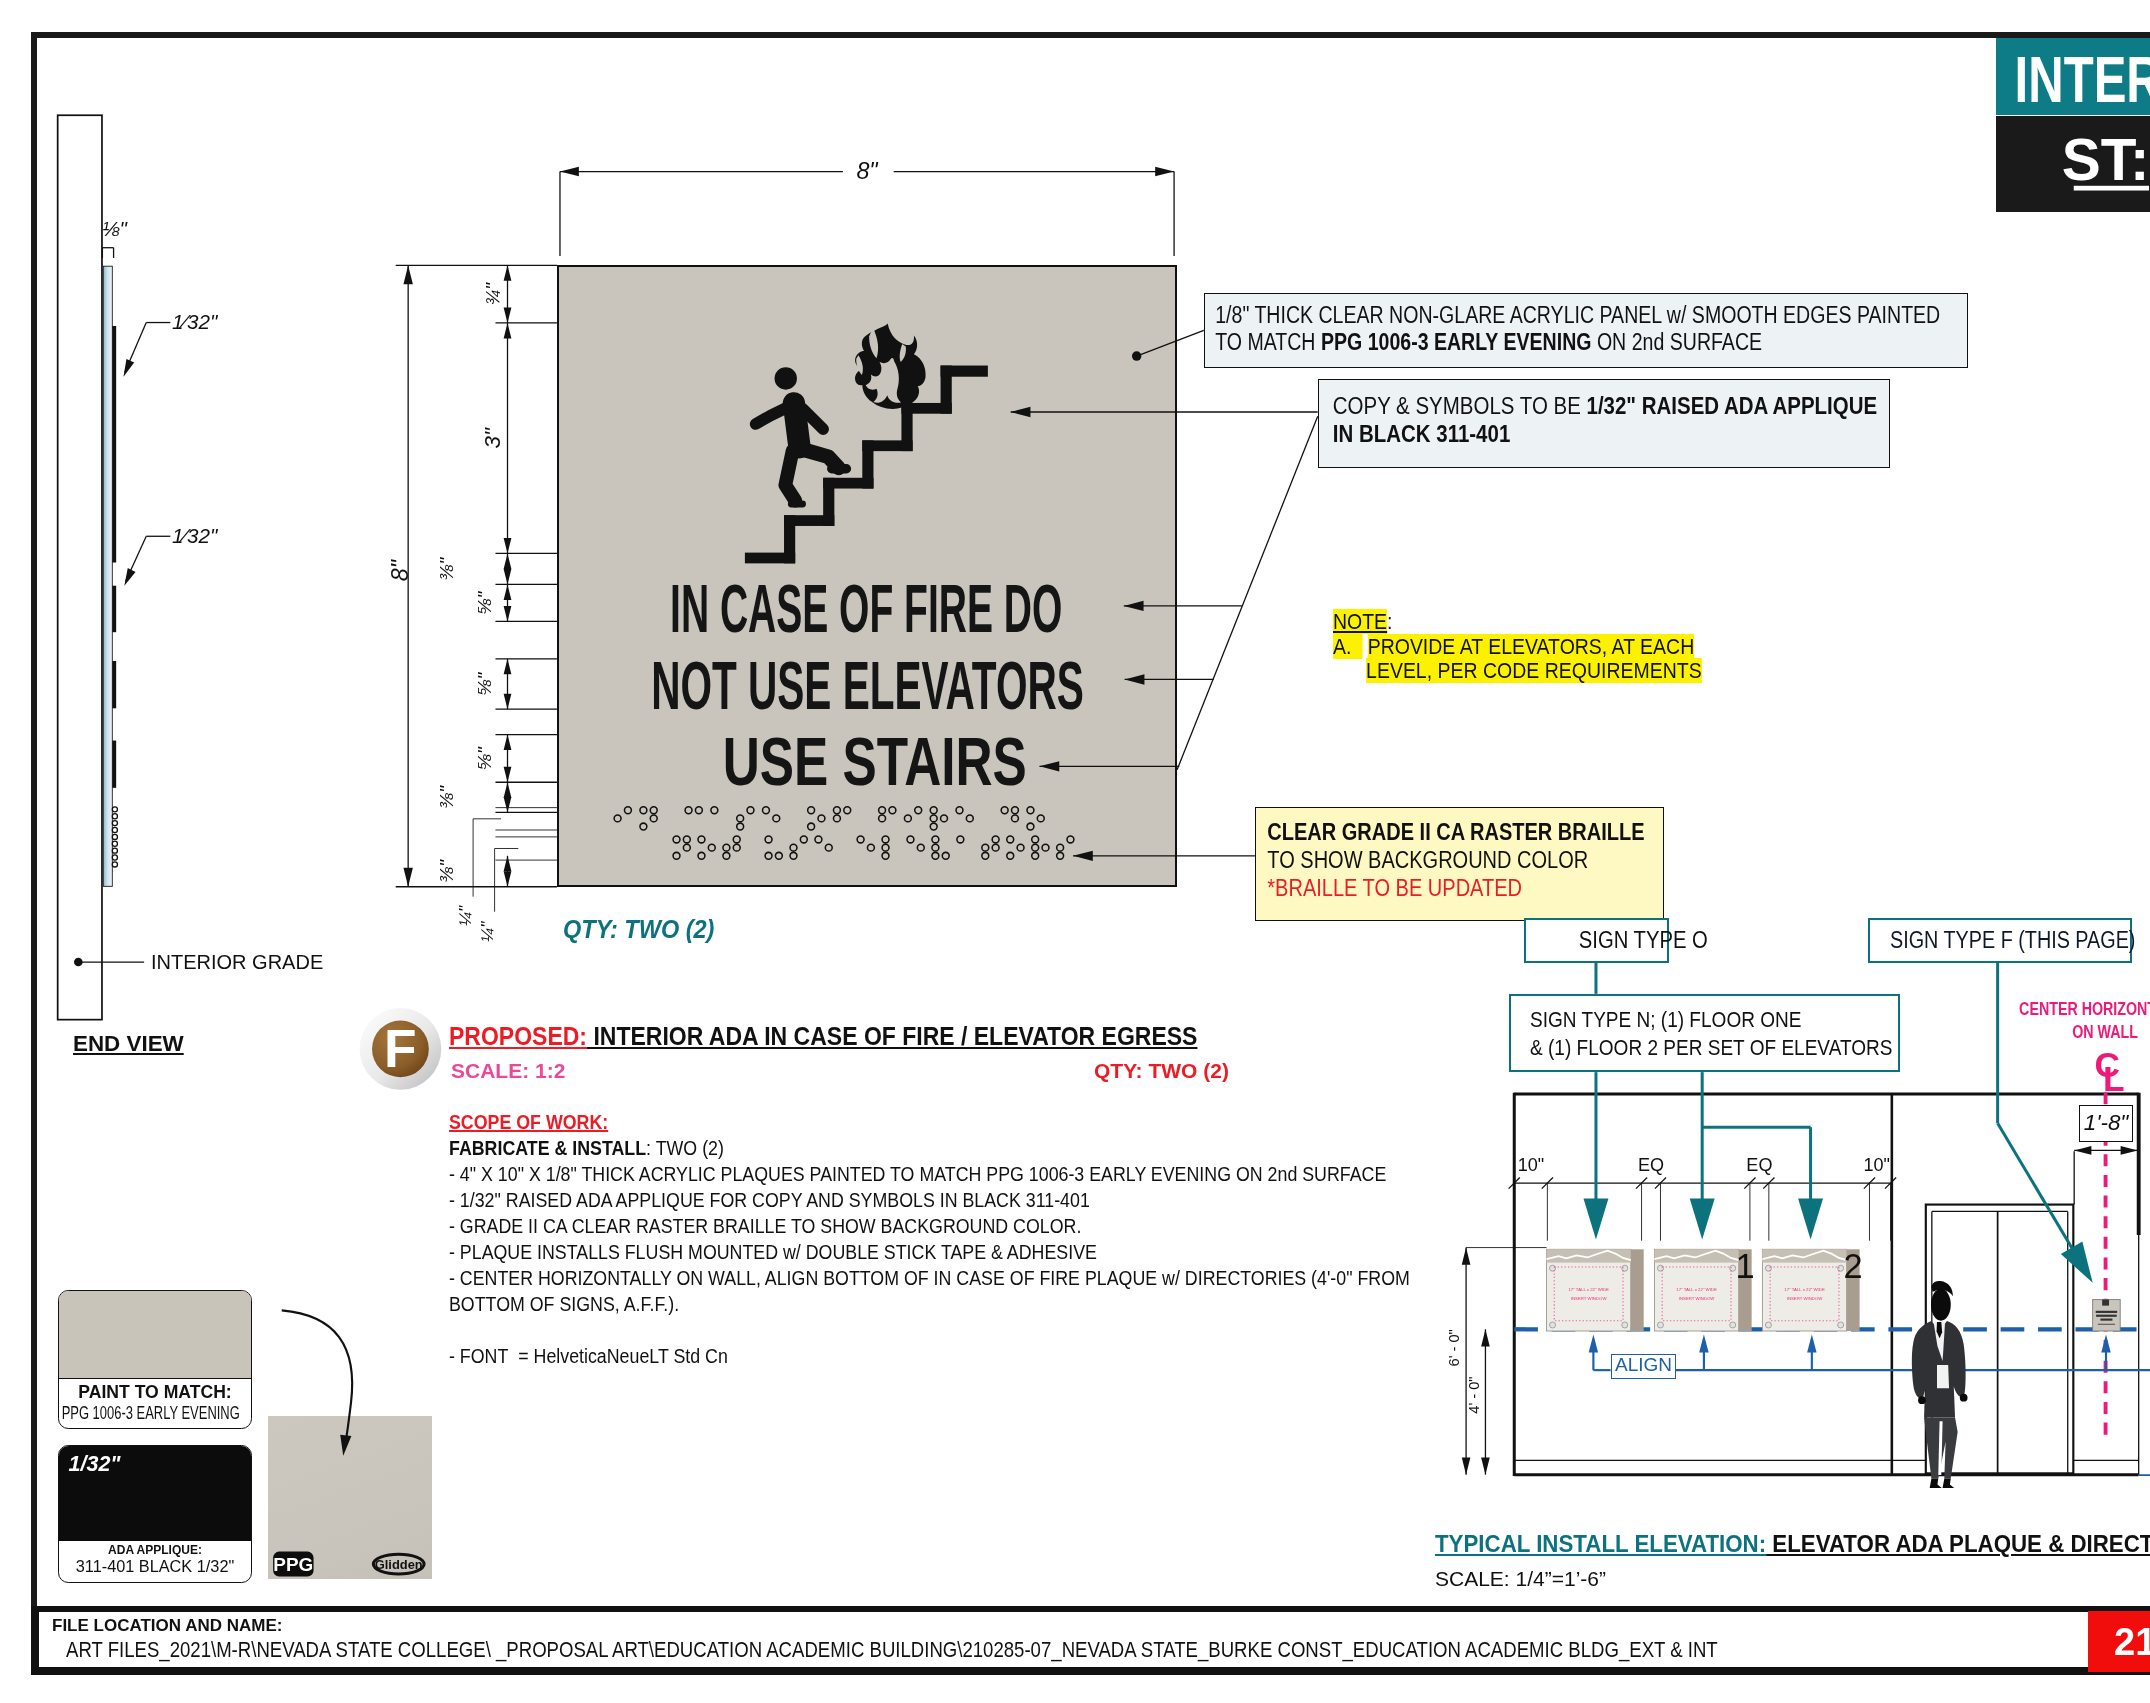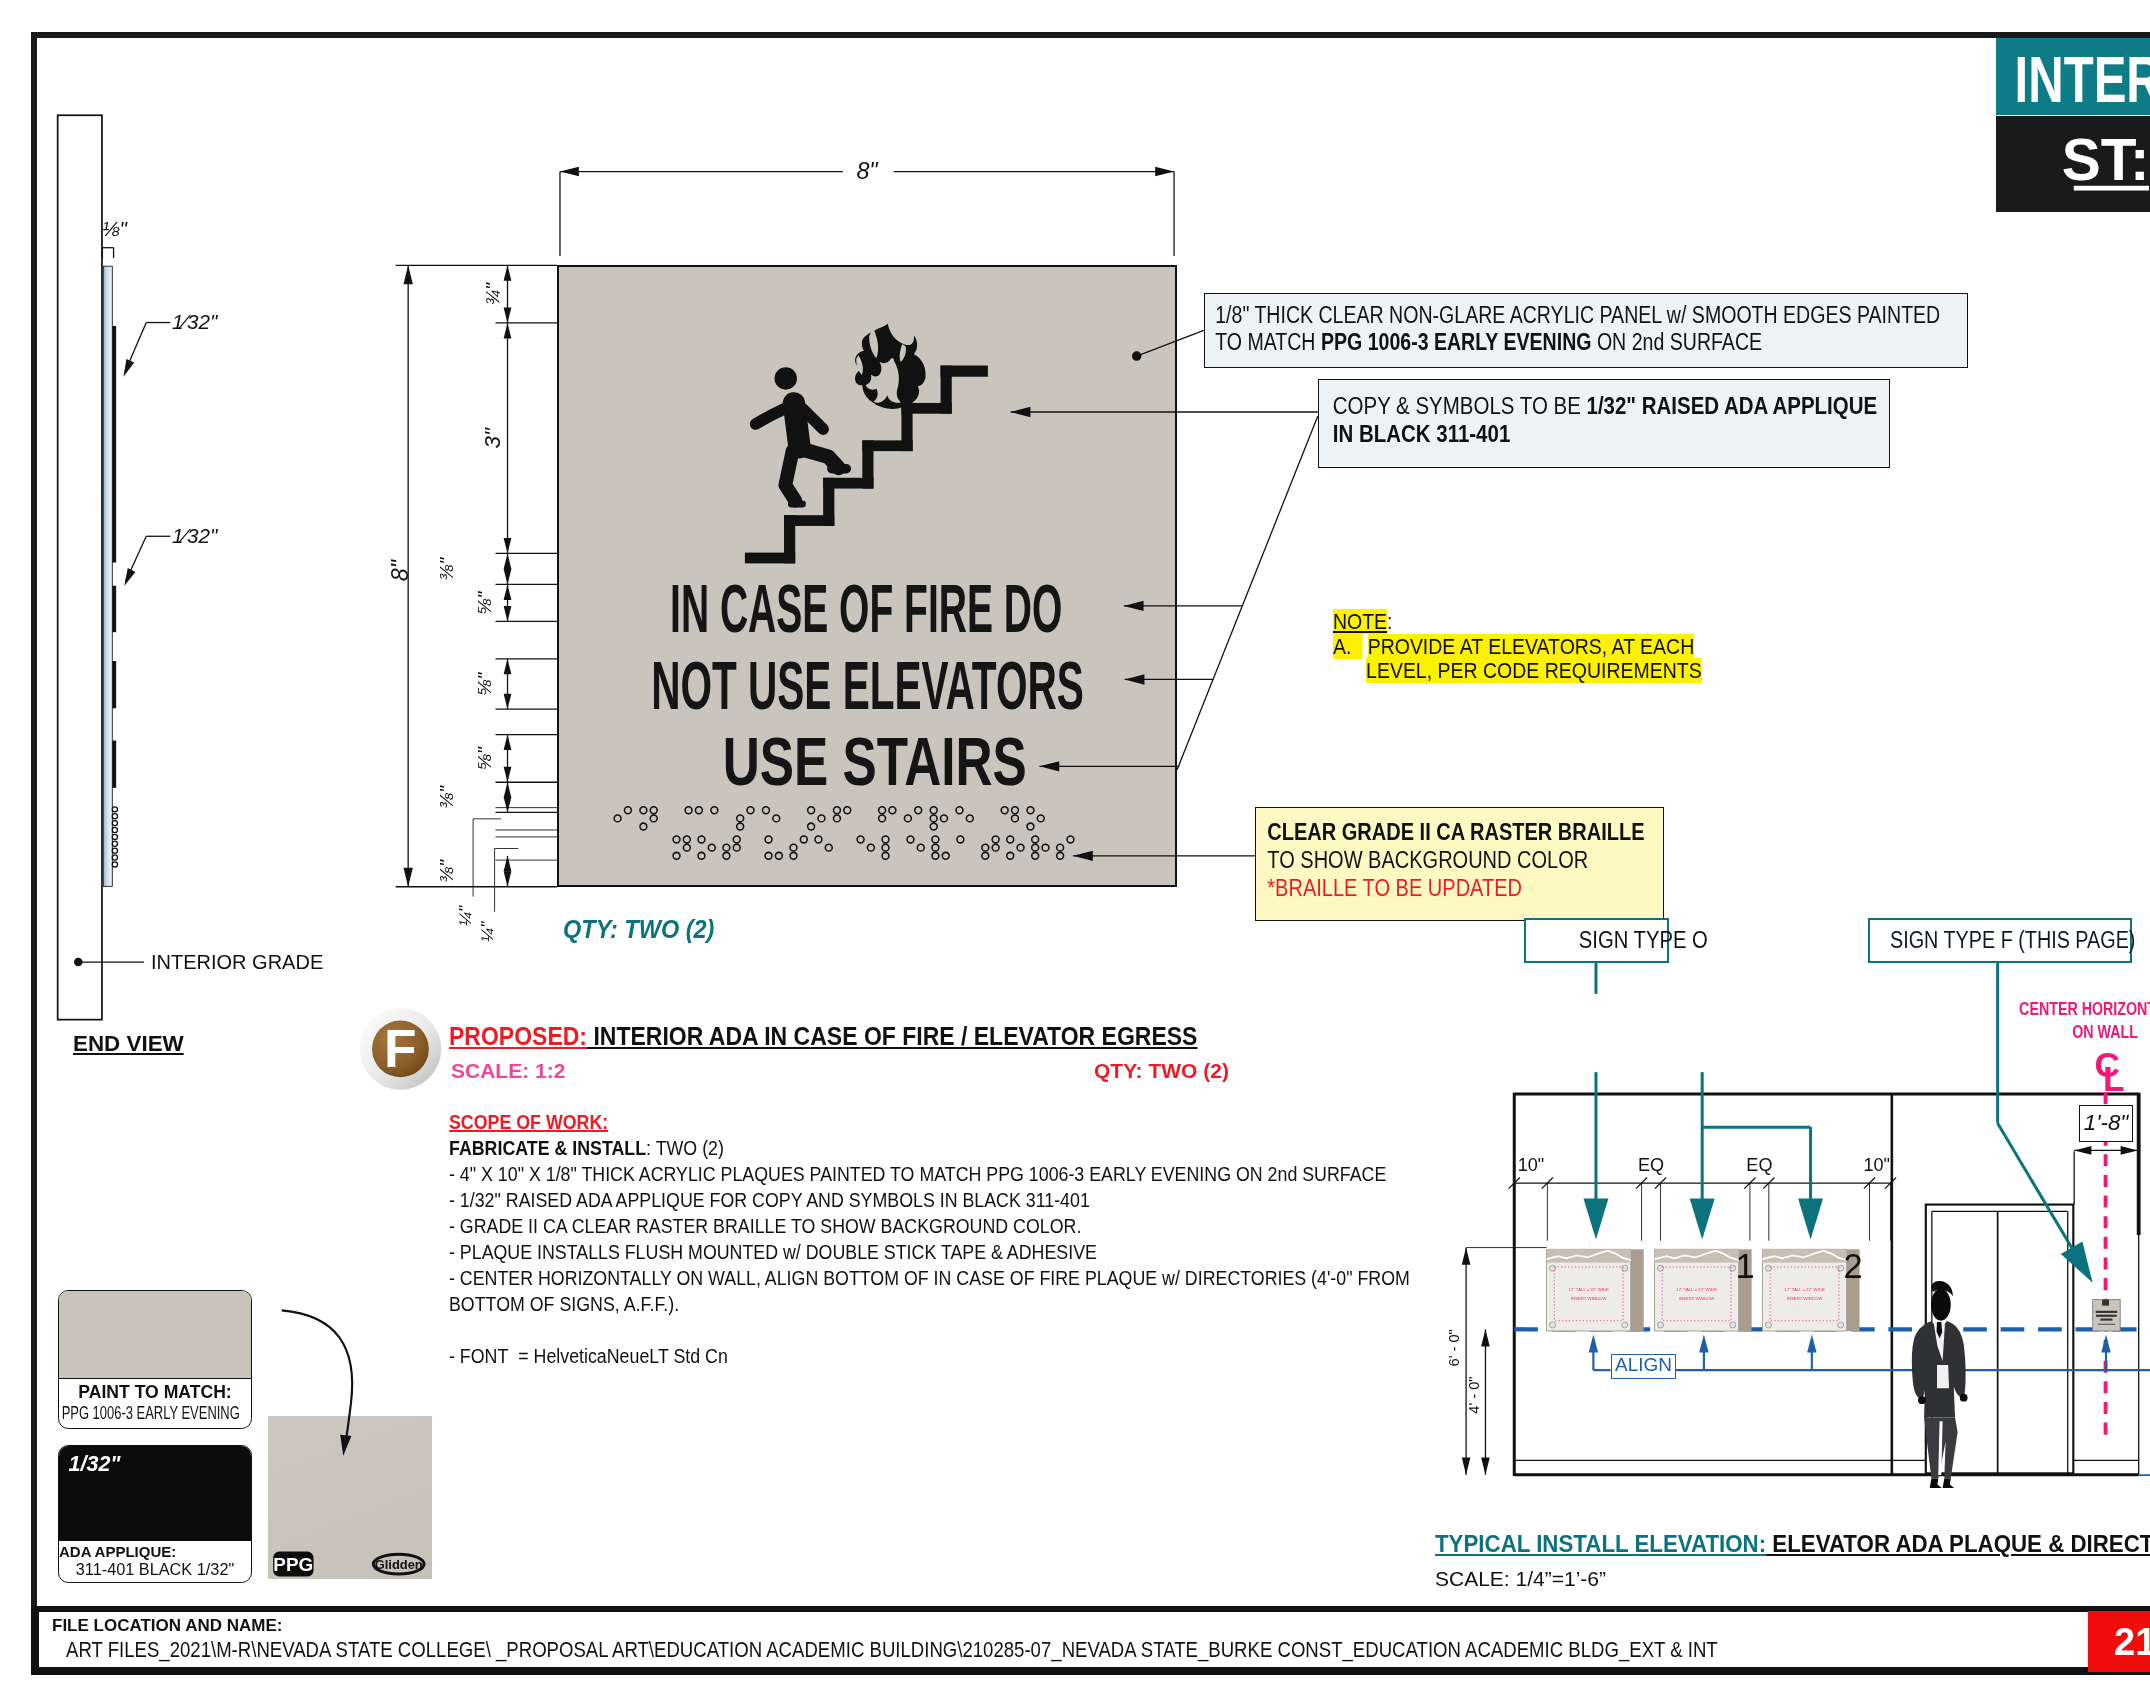--- a/index.html
+++ b/index.html
@@ -81,33 +81,36 @@
 </div>
 
 <div class="abs" style="left:58px;top:1290px;width:194px;height:139px;border:1.7px solid #111;border-radius:10.3px;overflow:hidden;box-sizing:border-box;background:#fff;">
 <div style="width:100%;height:87px;background:#c8c4ba;border-bottom:1.3px solid #111;"></div>
 <div class="b" style="text-align:center;font-size:17.6px;margin-top:3.4px;color:#111;">PAINT TO MATCH:</div>
 <div style="text-align:center;font-size:18px;color:#111;"><span class="cxc" style="transform:scaleX(0.72);margin-left:-32px;">PPG 1006-3 EARLY EVENING</span></div>
 </div>
 
 <div class="abs" style="left:58px;top:1445px;width:194px;height:138px;border:1.7px solid #111;border-radius:10.3px;overflow:hidden;box-sizing:border-box;background:#fff;">
 <div style="width:100%;height:95px;background:#0c0c0c;"><span class="b i" style="color:#fff;font-size:21.5px;margin:6px 0 0 9.5px;display:inline-block;">1/32"</span></div>
-<div class="b" style="text-align:left;font-size:15px;margin-top:2.2px;color:#111;">ADA APPLIQUE:</div>
+<div class="b" style="text-align:center;font-size:12px;margin-top:2.2px;color:#111;">ADA APPLIQUE:</div>
 <div style="text-align:center;font-size:16.3px;color:#111;">311-401 BLACK 1/32"</div>
 </div>
 
 <div class="abs" style="left:268px;top:1416px;width:164px;height:163px;background:linear-gradient(160deg,#ccc8c0 0%,#c9c5bd 60%,#c5c1b9 100%);"></div>
 
 <div class="abs cx" style="left:1435px;top:1530px;font-size:24.5px;transform:scaleX(0.91);"><span class="b teal" style="text-decoration:underline;">TYPICAL INSTALL ELEVATION:</span><b style="color:#111;text-decoration:underline;"> ELEVATOR ADA PLAQUE &amp; DIRECTORIES</b></div>
 <div class="abs" style="left:1435px;top:1567px;font-size:21px;color:#111;">SCALE: 1/4”=1’-6”</div>
 
 <div class="abs z8" style="left:1524px;top:918px;width:145px;height:45px;border:2.2px solid #0c737e;box-sizing:border-box;background:#fff;font-size:23px;color:#111;text-align:center;line-height:40px;padding-left:44px;"><span class="cxc" style="transform:scaleX(0.88);">SIGN TYPE O</span></div>
 
 <div class="abs z8" style="left:1868px;top:918px;width:264px;height:45px;border:2.2px solid #0c737e;box-sizing:border-box;background:#fff;font-size:23px;color:#0f172a;text-align:center;line-height:40px;"><span class="cxc" style="transform:scaleX(0.86);">SIGN TYPE F (THIS PAGE)</span></div>
 
+<div class="abs z8" style="left:1509px;top:994px;width:391px;height:78px;border:2.2px solid #0c737e;box-sizing:border-box;background:#fff;font-size:22.4px;color:#111;">
+<div class="cx" style="padding:10.3px 0 0 22.4px;line-height:28px;transform:scaleX(0.85);">SIGN TYPE N; (1) FLOOR ONE<br>&amp; (1) FLOOR 2 PER SET OF ELEVATORS</div>
+</div>
 
 <div class="abs b pink" style="left:1976px;top:997px;width:258px;text-align:center;font-size:19px;line-height:23px;white-space:nowrap;transform:scaleX(0.75);transform-origin:50% 0;">CENTER HORIZONTALLY<br>ON WALL</div>
 
 <div class="abs i z8" style="left:2079px;top:1105px;width:54px;height:37px;border:1.7px solid #111;box-sizing:border-box;background:#fff;text-align:center;font-size:22.4px;line-height:34px;color:#111;">1'-8"</div>
 
 <div class="abs blue z8" style="left:1611px;top:1354px;width:65px;height:24.5px;border:1.7px solid #1d5fa9;box-sizing:border-box;background:#fff;text-align:center;font-size:19px;line-height:20.6px;">ALIGN</div>
 
 <div class="abs b" style="left:73px;top:1031px;font-size:22.4px;color:#111;text-decoration:underline;">END VIEW</div>
 
 <div class="abs" style="left:151px;top:951px;font-size:20px;color:#111;">INTERIOR GRADE</div>

